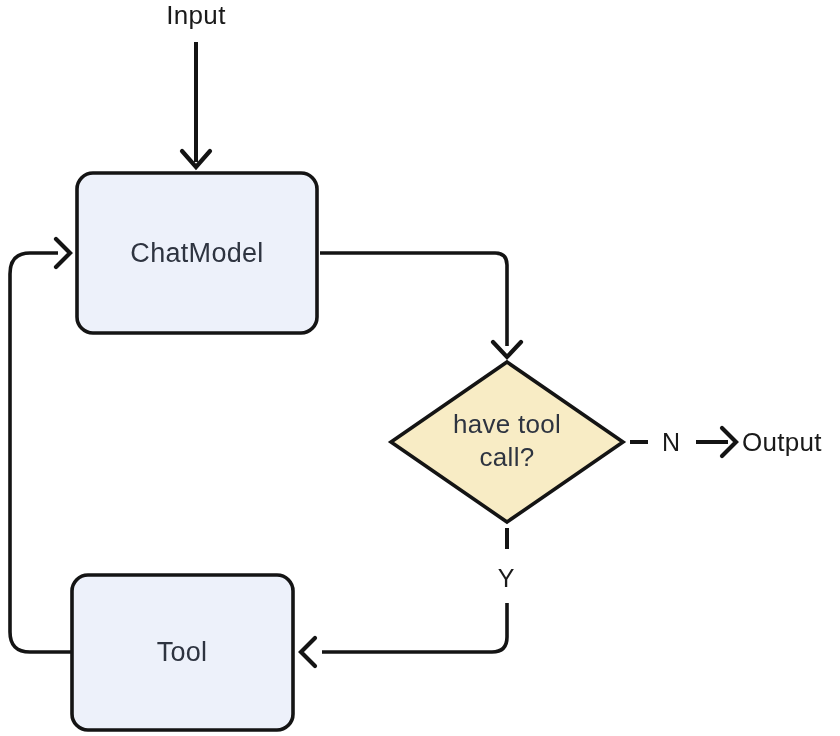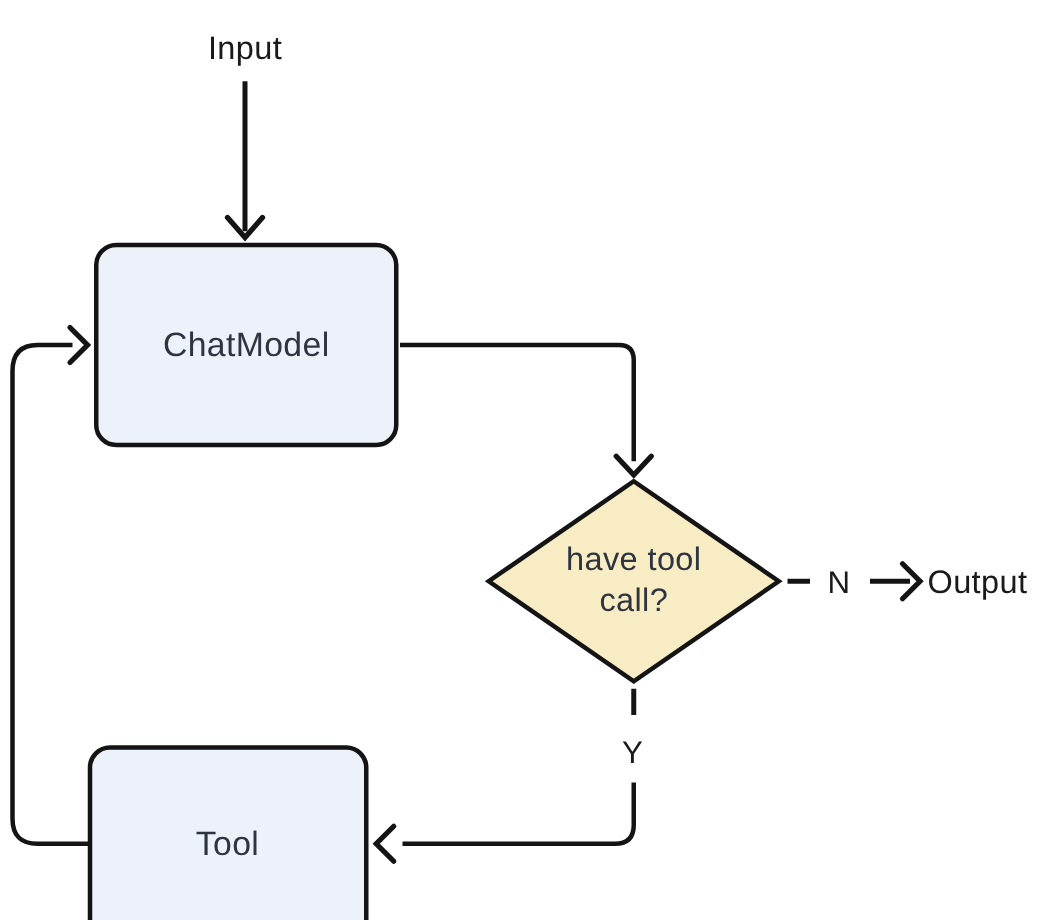--- a/index.html
+++ b/index.html
@@ -8,21 +8,20 @@
     background: #ffffff;
     width: 840px;
     height: 736px;
     overflow: hidden;
   }
   .diagram-wrap {
     position: relative;
     width: 840px;
     height: 612px;
     font-family: "Liberation Sans", "DejaVu Sans", sans-serif;
-    margin-top: 23px;
   }
   svg {
     display: block;
   }
   .edge {
     fill: none;
     stroke: #141414;
     stroke-width: 3.6px;
   }
   .edge-thick {

